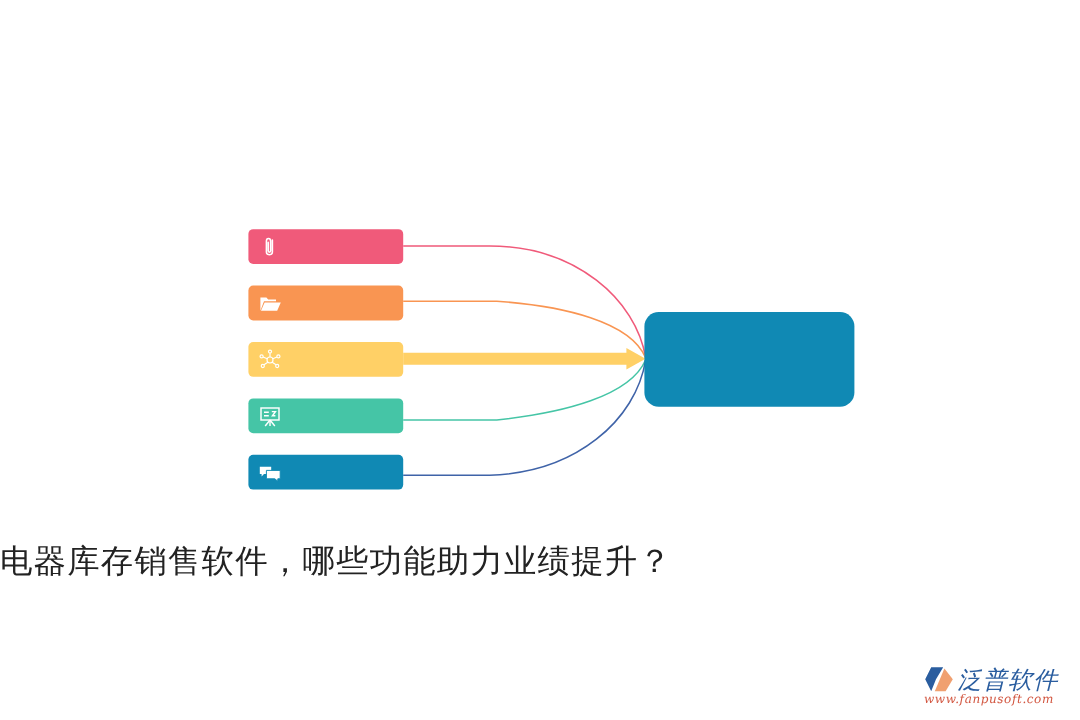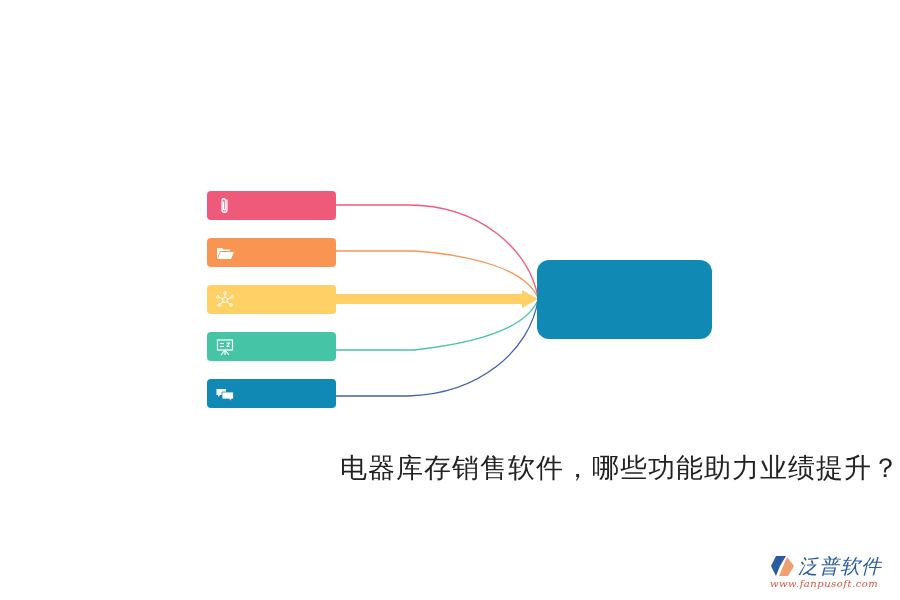--- a/index.html
+++ b/index.html
@@ -1,21 +1,21 @@
 <!DOCTYPE html>
 <html><head>
 <meta charset="utf-8">
 <style>
   html, body { margin:0; padding:0; background:#ffffff; }
   body { width:900px; height:600px; position:relative; overflow:hidden; font-family:"DejaVu Sans", sans-serif; }
   .node { position:absolute; left:207px; width:129px; height:29px; border-radius:4px; }
   .node .icon { position:absolute; left:8px; top:5px; width:20px; height:20px; }
   .hub { position:absolute; left:537px; top:260px; width:175px; height:79px; border-radius:12px; }
   svg.links { position:absolute; left:0; top:0; }
-  .title { position:absolute; left:0; width:900px; top:450px; text-align:right; font-family:"DejaVu Serif", serif; font-size:27px; color:#222; letter-spacing:1px; }
+  .title { position:absolute; left:0; width:900px; top:450px; text-align:left; font-family:"DejaVu Serif", serif; font-size:27px; color:#222; letter-spacing:1px; }
   .logo { position:absolute; left:768px; top:553px; width:130px; height:42px;font-style:italic; }
   .logo .brand { position:absolute; left:30px; top:0; font-size:20px; color:#2a5d9f; font-family:"DejaVu Sans", sans-serif; letter-spacing:1px; }
   .logo .url { position:absolute; left:2px; top:25px; font-size:10px; color:#d2553f; font-family:"DejaVu Serif", serif; letter-spacing:0.5px; }
   .logo .mark { position:absolute; left:2px; top:1px; width:26px; height:24px; }
 </style>
 </head>
 <body>
 
 <svg class="links" width="900" height="600" viewBox="0 0 900 600">
   <path d="M336 205 L408 205 C480 205 530 250 538 298" fill="none" stroke="#f05a7a" stroke-width="1.3"></path>

